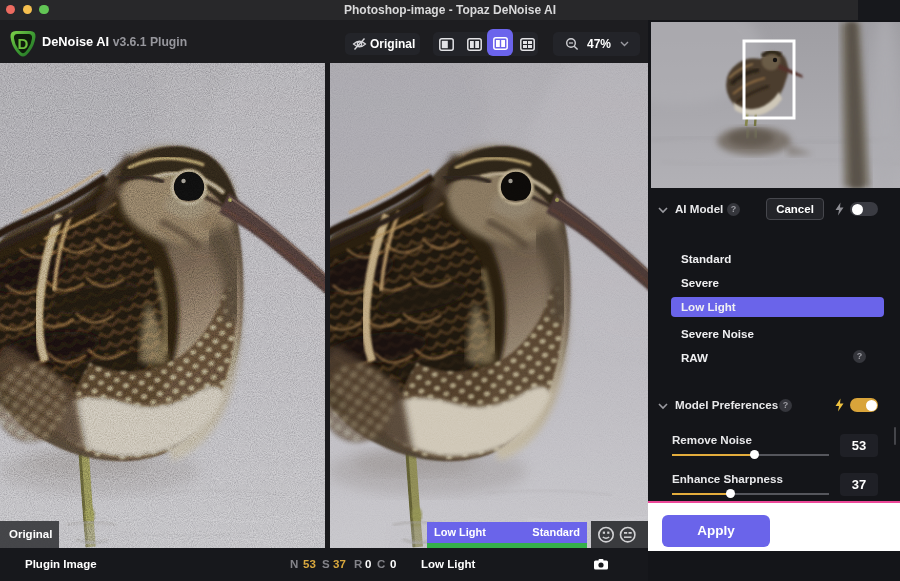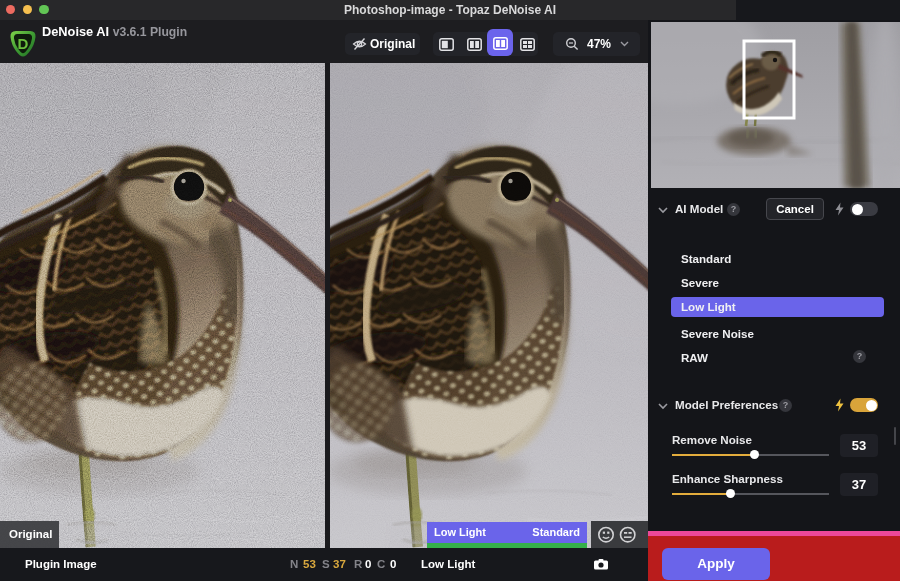--- a/index.html
+++ b/index.html
@@ -1,21 +1,21 @@
 <!DOCTYPE html>
 <html><head>
 <meta charset="utf-8">
 <style>
   * { margin:0; padding:0; box-sizing:border-box; }
   html,body { width:900px; height:581px; overflow:hidden; background:#17181c;
     font-family:"Liberation Sans", sans-serif; }
   .abs { position:absolute; }
   #stage { position:relative; width:900px; height:581px; }
   
-  #titlebar { left:0; top:0; width:736px; height:20px; background:#28282a; }
+  #titlebar { left:0; top:0; width:858px; height:20px; background:#28282a; }
   .dot { position:absolute; top:4.5px; width:9.5px; height:9.5px; border-radius:50%; }
   #title { position:absolute; top:0; left:0; width:900px; height:20px; text-align:center;
     line-height:21px; font-size:12px; font-weight:bold; color:#d9d9da; }
   
   #toolbar { left:0; top:20px; width:648px; height:43px; background:#1d1d20; }
   .tbtn { position:absolute; background:#232429; border-radius:5px; }
   
   #photos { left:0; top:63px; width:648px; height:485px; background:#b5b3b9; }
   
   #statusbar { left:0; top:548px; width:648px; height:33px; background:#17181c; }
@@ -25,21 +25,21 @@
   
   #sidebar { left:648px; top:20px; width:252px; height:561px; background:#141519; }
   #thumbwrap { position:absolute; left:3px; top:2px; width:249px; height:166px; overflow:hidden; background:#a8a7ac; }
   .srow { position:absolute; left:0; width:252px; font-size:11.6px; font-weight:bold; color:#e8e8ea; }
   .chev { position:absolute; left:9px; width:12px; height:12px; }
   .qm { position:absolute; width:13px; height:13px; border-radius:50%; background:#35363c; color:#9b9ba1;
         font-size:9px; font-weight:bold; text-align:center; line-height:13px; }
   .mitem { position:absolute; left:33px; font-size:11.6px; font-weight:bold; color:#f0f0f2; }
   .valbox { position:absolute; left:840px; width:38px; height:23px; background:#1f2026; border-radius:4px;
         color:#fff; font-size:13px; font-weight:bold; text-align:center; line-height:23px; }
-  #footer { position:absolute; left:0px; top:511px; width:252px; height:50px; background:#b91c1c; border-top:5px solid #ec4899; }
+  #footer { position:absolute; left:0px; top:481px; width:252px; height:50px; background:#ffffff; border-top:2px solid #ec4899; }
   #applybtn { position:absolute; left:14px; top:12px; width:108px; height:32px; background:#6a64ea; border-radius:6px;
         color:#fff; font-size:13.5px; font-weight:bold; text-align:center; line-height:32px; }
   #cancelbtn { position:absolute; left:132px; top:12px; width:113px; height:32px; background:#202127; border:1px solid #4c4d53;
         border-radius:6px; color:#fff; font-size:13.5px; font-weight:bold; text-align:center; line-height:30px; }
 </style>
 </head>
 <body>
 <div id="stage">
 
   <div class="abs" id="photos">
@@ -271,21 +271,21 @@
         <linearGradient id="lg" x1="0" y1="0" x2="1" y2="1">
           <stop offset="0" stop-color="#7fd24a"></stop>
             <stop offset="0.5" stop-color="#3f9c33"></stop>
             <stop offset="1" stop-color="#1f6b24"></stop>
         </linearGradient>
       </defs>
       <path d="M8 2 L22 2 Q28 2 27.5 8 Q26.5 16 22 22 Q18 27.5 15 27.5 Q12 27.5 8 22 Q3.5 16 2.5 8 Q2 2 8 2 Z" fill="url(#lg)"></path>
       <path d="M9.5 5 L20.5 5 Q24.5 5 24 9.5 Q23.2 15.5 19.8 20 Q16.8 24.2 15 24.2 Q13.2 24.2 10.2 20 Q6.8 15.5 6 9.5 Q5.5 5 9.5 5 Z" fill="#0e1c0c"></path>
       <text x="15" y="19.5" font-size="15" font-weight="bold" fill="#6abf3e" text-anchor="middle" font-family="Liberation Sans">D</text>
     </svg>
-    <div class="abs" style="left:42px;top:4px;font-size:12.8px;font-weight:bold;color:#fff;">DeNoise AI
+    <div class="abs" style="left:42px;top:14px;font-size:12.8px;font-weight:bold;color:#fff;">DeNoise AI
       <span style="color:#97979d;font-size:12.2px;font-weight:bold;"> v3.6.1 Plugin</span></div>
 
     <div class="tbtn" style="left:345px;top:13px;width:75px;height:22px;">
       <svg style="position:absolute;left:7px;top:4px;" width="15" height="14" viewBox="0 0 15 14">
         <path d="M1.5 7 Q7.5 1.5 13.5 7 Q7.5 12.5 1.5 7 Z" fill="none" stroke="#d6d6da" stroke-width="1.2"></path>
         <circle cx="7.5" cy="7" r="2.2" fill="none" stroke="#d6d6da" stroke-width="1.2"></circle>
         <line x1="2.5" y1="12.5" x2="12.5" y2="1.5" stroke="#d6d6da" stroke-width="1.4"></line>
       </svg>
       <span style="position:absolute;left:25px;top:0;line-height:22px;font-size:12px;font-weight:bold;color:#fff;">Original</span>
     </div>

